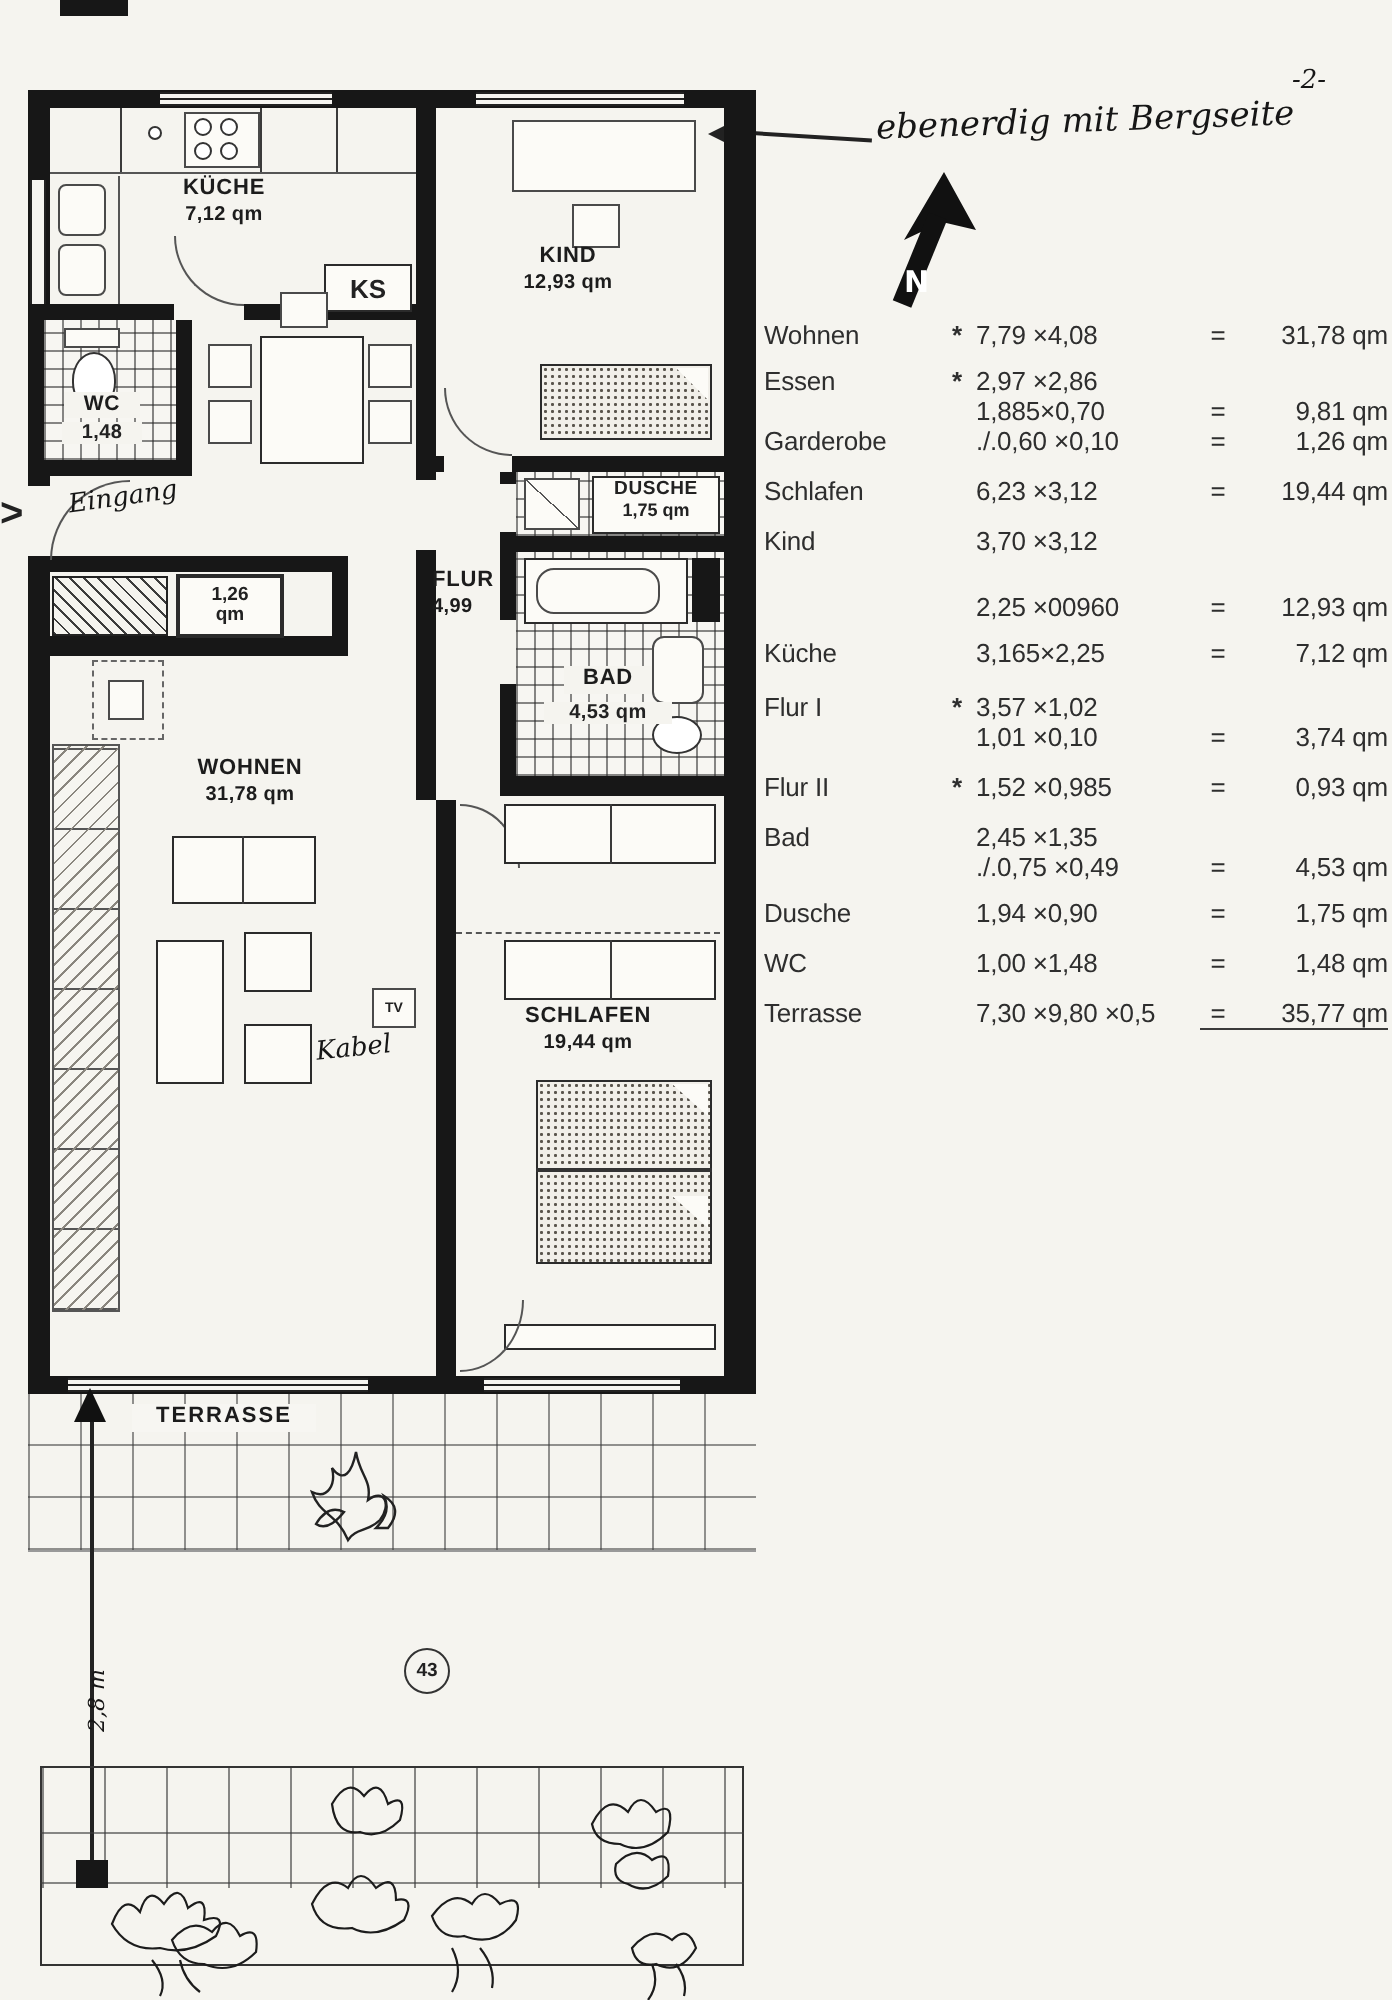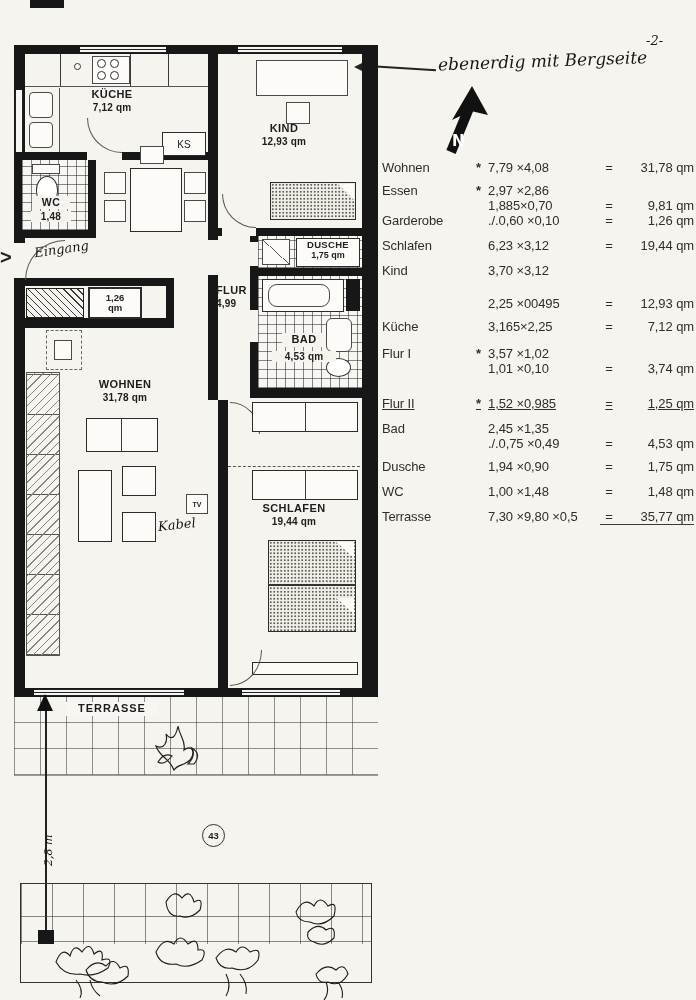--- a/index.html
+++ b/index.html
@@ -102,21 +102,21 @@
   <div class="a thin" style="left:92px;top:56px;width:38px;height:28px"></div>
   <div class="a circ" style="left:97px;top:59px;width:9px;height:9px"></div>
   <div class="a circ" style="left:110px;top:59px;width:9px;height:9px"></div>
   <div class="a circ" style="left:97px;top:71px;width:9px;height:9px"></div>
   <div class="a circ" style="left:110px;top:71px;width:9px;height:9px"></div>
   <div class="a circ" style="left:74px;top:63px;width:7px;height:7px"></div>
   <div class="a" style="left:25px;top:88px;width:34px;height:64px;border-right:1px solid #555"></div>
   <div class="a thin" style="left:29px;top:92px;width:24px;height:26px;border-radius:4px"></div>
   <div class="a thin" style="left:29px;top:122px;width:24px;height:26px;border-radius:4px"></div>
   <div class="a bd" style="left:162px;top:132px;width:44px;height:24px;display:flex;align-items:center;justify-content:center">
-    <span style="font-size:10px;font-weight:400">KS</span>
+    <span style="font-size:13px;font-weight:700">KS</span>
   </div>
   <div class="a lbl" style="left:68px;top:88px;width:88px">
     <div>KÜCHE</div>
     <div class="sub">7,12 qm</div>
   </div>
 
   <div class="a thin" style="left:256px;top:60px;width:92px;height:36px;border-width:1.5px"></div>
   <div class="a thin" style="left:286px;top:102px;width:24px;height:22px;border-width:1.5px"></div>
   <div class="a lbl" style="left:242px;top:122px;width:84px">
     <div>KIND</div>
@@ -272,21 +272,21 @@
         <div class="trow" style="margin-top: 10px;">
           <span class="c-label">Kind</span>
           <span class="c-star"></span>
           <span class="c-dims">3,70 ×3,12</span>
           <span class="c-eq"></span>
           <span class="c-area"></span>
         </div>
         <div class="trow" style="margin-top: 18px;">
           <span class="c-label"></span>
           <span class="c-star"></span>
-          <span class="c-dims">2,25 ×00495</span>
+          <span class="c-dims">2,25 ×00960</span>
           <span class="c-eq">=</span>
           <span class="c-area">12,93 qm</span>
         </div>
         <div class="trow" style="margin-top: 8px;">
           <span class="c-label">Küche</span>
           <span class="c-star"></span>
           <span class="c-dims">3,165×2,25</span>
           <span class="c-eq">=</span>
           <span class="c-area">7,12 qm</span>
         </div>
@@ -297,26 +297,26 @@
           <span class="c-eq"></span>
           <span class="c-area"></span>
         </div>
         <div class="trow">
           <span class="c-label"></span>
           <span class="c-star"></span>
           <span class="c-dims">1,01 ×0,10</span>
           <span class="c-eq">=</span>
           <span class="c-area">3,74 qm</span>
         </div>
-        <div class="trow" style="margin-top: 20px; text-decoration: underline;">
+        <div class="trow" style="margin-top: 10px;">
           <span class="c-label">Flur II</span>
           <span class="c-star">*</span>
           <span class="c-dims">1,52 ×0,985</span>
           <span class="c-eq">=</span>
-          <span class="c-area">1,25 qm</span>
+          <span class="c-area">0,93 qm</span>
         </div>
         <div class="trow" style="margin-top: 10px;">
           <span class="c-label">Bad</span>
           <span class="c-star"></span>
           <span class="c-dims">2,45 ×1,35</span>
           <span class="c-eq"></span>
           <span class="c-area"></span>
         </div>
         <div class="trow">
           <span class="c-label"></span>

